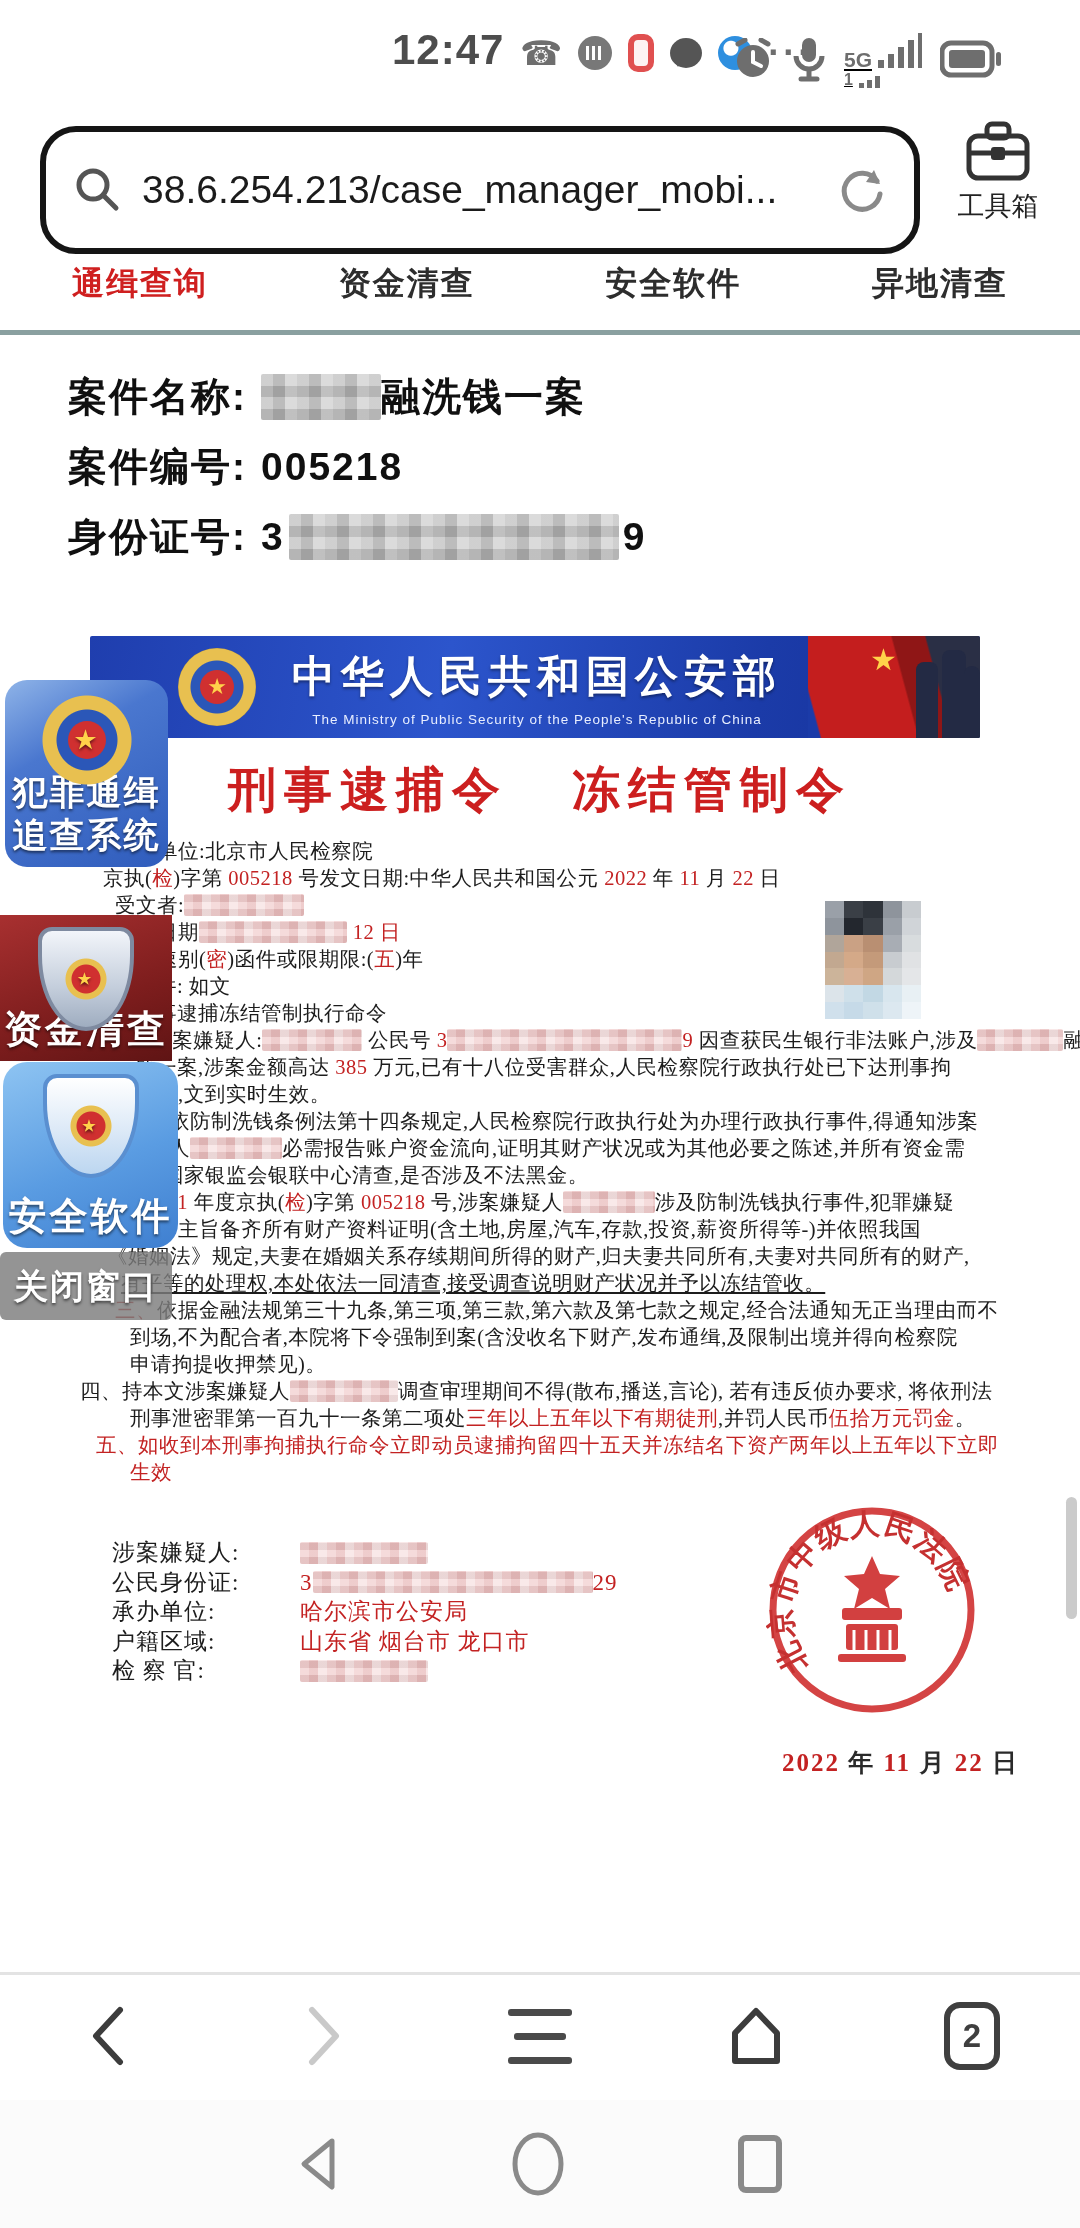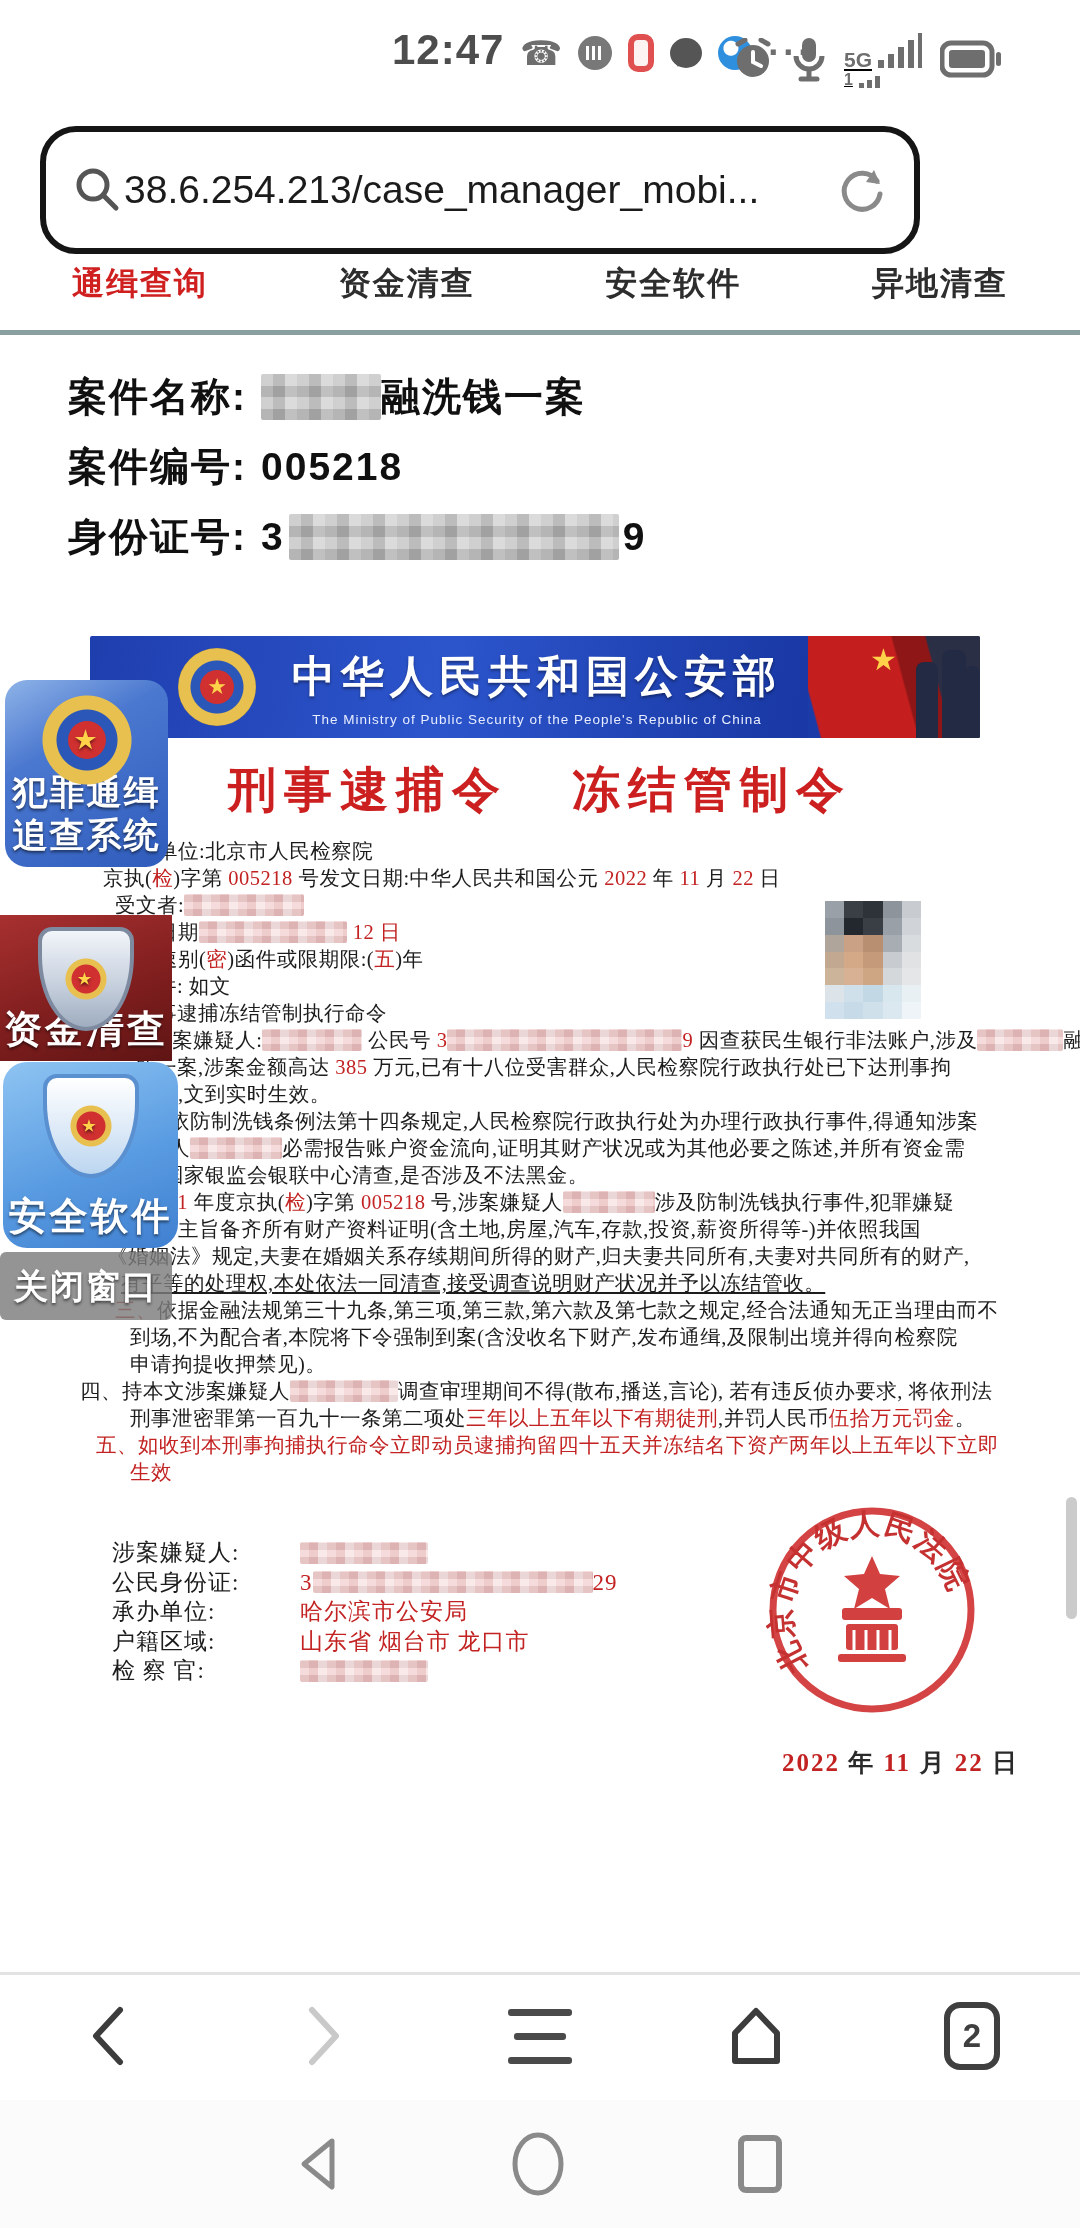--- a/index.html
+++ b/index.html
@@ -19,21 +19,21 @@
   .ic-chat:after{content:"";position:absolute;left:4px;bottom:-7px;border:8px solid transparent;border-top-color:#555;border-left-width:4px;border-right-width:4px;}
   .ic-browser{width:34px;height:34px;border-radius:50%;background:radial-gradient(circle at 38% 36%,#ffffff 0 7px,#2e8fdf 8px);}
   .ic-more{font-size:36px;color:#6e6e6e;font-weight:700;letter-spacing:3px;line-height:0.5;}
   .sig-wrap{display:flex;flex-direction:column;line-height:1;text-decoration:underline;}
   .sig-top{display:flex;align-items:flex-end;gap:4px;}
   .sig-label{font-size:21px;font-weight:700;color:#6e6e6e;}
   .sig-label2{font-size:16px;font-weight:700;color:#6e6e6e;}
   
   .urlrow{position:absolute;left:0;top:112px;width:1080px;height:150px;}
   .urlpill{position:absolute;left:40px;top:14px;width:880px;height:128px;border:6px solid #151515;
-           border-radius:36px;box-sizing:border-box;display:flex;align-items:center;padding:0 26px;background:#fff;}
+           border-radius:36px;box-sizing:border-box;display:flex;align-items:center;padding:0 26px;gap:18px;background:#fff;}
   .urltext{flex:1;font-size:39px;color:#1b1b1b;white-space:nowrap;overflow:hidden;}
   .toolbox{position:absolute;left:938px;top:8px;width:120px;display:flex;flex-direction:column;align-items:center;gap:6px;}
   .toolbox-label{font-size:27px;color:#222;}
   
   .tabs{position:absolute;left:0;top:262px;width:1080px;height:66px;display:flex;justify-content:space-between;
         padding:0 72px;box-sizing:border-box;}
   .tab{font-size:32px;color:#2d2d2d;font-weight:600;letter-spacing:2px;}
   .tab.active{color:#cf1f1f;}
   .tabline{position:absolute;left:0;top:330px;width:1080px;height:5px;background:#8aa0a0;}
   
@@ -171,20 +171,29 @@
     <div class="urlpill">
       <svg width="52" height="52" viewBox="0 0 52 52">
         <circle cx="21" cy="21" r="14" fill="none" stroke="#555" stroke-width="5"></circle>
         <line x1="31" y1="31" x2="44" y2="44" stroke="#555" stroke-width="5" stroke-linecap="round"></line>
       </svg>
       <div class="urltext">38.6.254.213/case_manager_mobi...</div>
       <svg width="52" height="52" viewBox="0 0 52 52">
         <path d="M41,17 A18,18 0 1 0 44,30" fill="none" stroke="#8a8a8a" stroke-width="5" stroke-linecap="round"></path>
         <polygon points="38,6 44,20 30,18" fill="#8a8a8a"></polygon>
       </svg>
+    </div>
+    <div class="toolbox">
+      <svg width="66" height="62" viewBox="0 0 66 62">
+        <rect x="22" y="4" width="22" height="14" rx="5" fill="none" stroke="#333" stroke-width="5"></rect>
+        <rect x="4" y="16" width="58" height="42" rx="9" fill="none" stroke="#333" stroke-width="5"></rect>
+        <line x1="4" y1="33" x2="62" y2="33" stroke="#333" stroke-width="5"></line>
+        <rect x="26" y="27" width="14" height="13" rx="3" fill="#333"></rect>
+      </svg>
+      <div class="toolbox-label">工具箱</div>
     </div>
   </div>
 
   <div class="tabs" id="tabs">
       <div class="tab active">通缉查询</div>
       <div class="tab">资金清查</div>
       <div class="tab">安全软件</div>
       <div class="tab">异地清查</div>
     </div>
   <div class="tabline"></div>

